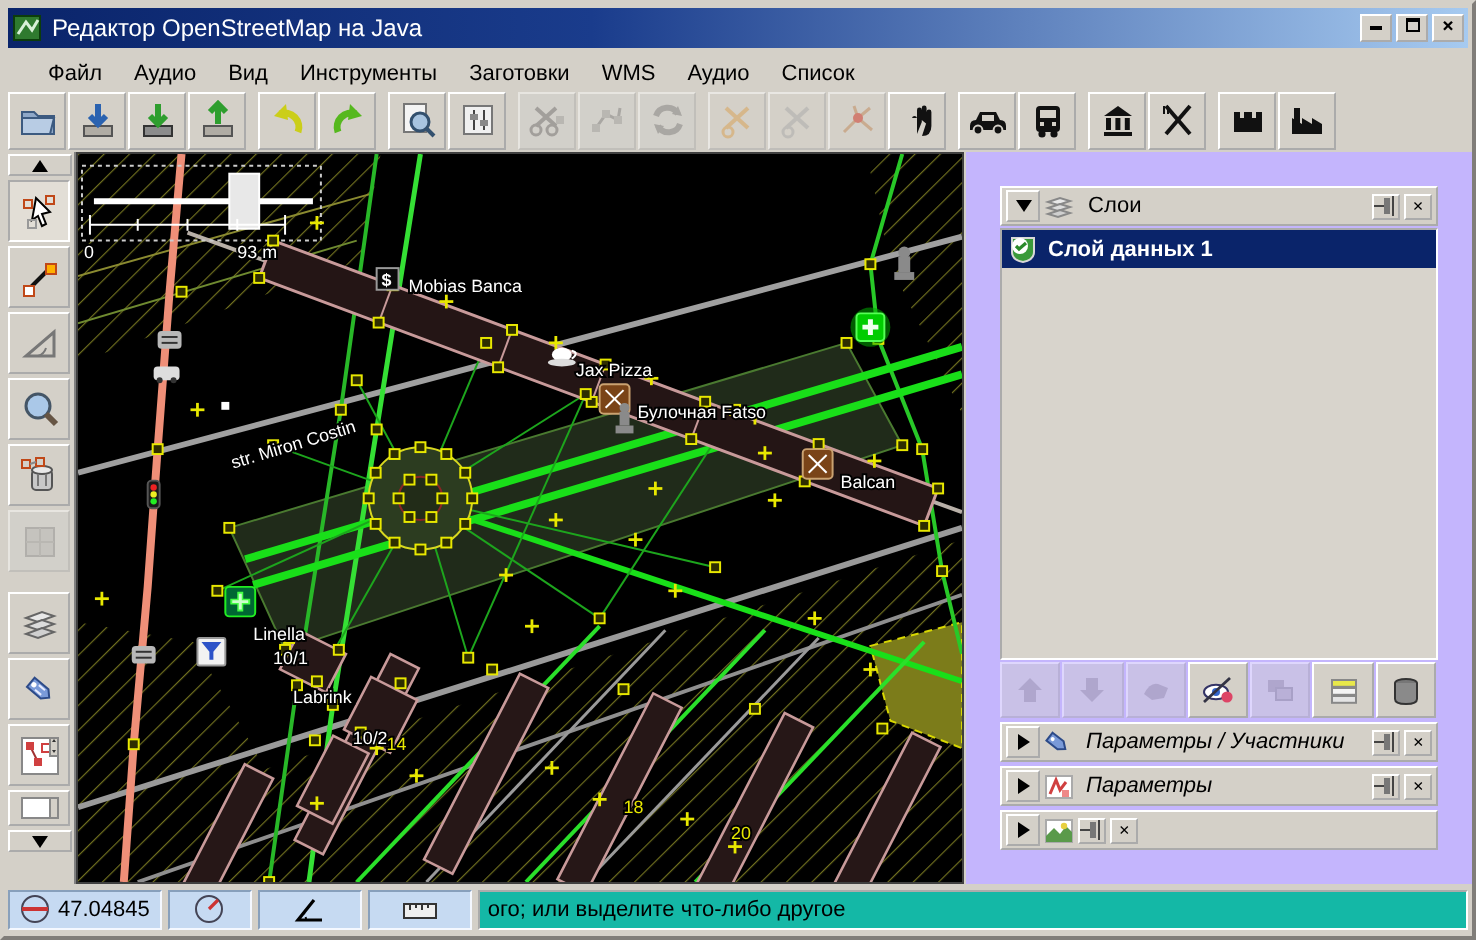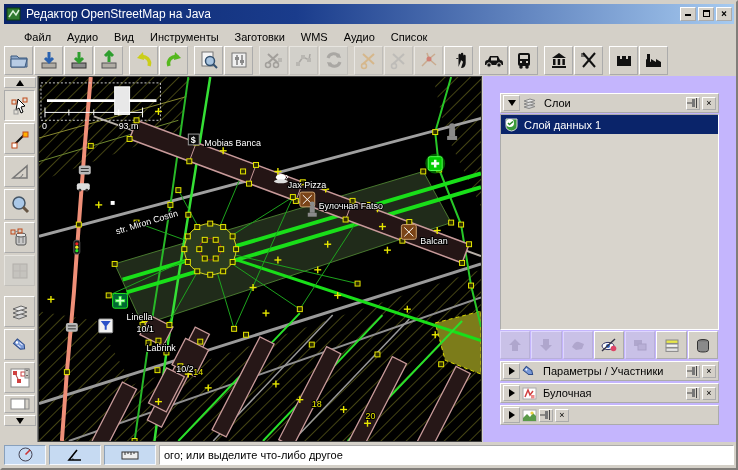--- a/index.html
+++ b/index.html
@@ -53,30 +53,30 @@
   .phead .ptitle{margin-left:6px;flex:1;}
   .pbtn{width:17px;height:16px;background:#d4d0c8;border:1px outset #fff;
     display:flex;align-items:center;justify-content:center;margin-right:2px;}
   .tri-r{width:0;height:0;border-left:6px solid #000;border-top:4px solid transparent;border-bottom:4px solid transparent;}
   .tri-d{width:0;height:0;border-top:6px solid #000;border-left:4px solid transparent;border-right:4px solid transparent;}
   .tri-u{width:0;height:0;border-bottom:6px solid #000;border-left:4px solid transparent;border-right:4px solid transparent;}
   .hbtn{width:14px;height:13px;background:#d4d0c8;border:1px outset #fff;margin-left:2px;
     display:flex;align-items:center;justify-content:center;font-size:9px;line-height:9px;}
   #layerlist{flex:1;background:#d8d4cc;border:1px inset #fff;margin:1px 0;overflow:hidden;}
   .layerrow{height:19px;background:#0a246a;color:#fff;display:flex;align-items:center;padding:0 3px;}
-  .layerrow .lname{margin-left:5px;}
+  .layerrow .lname{margin-left:5px;font-weight:bold;}
   #layerbtns{height:28px;display:flex;flex:none;}
   .lybtn{flex:1;background:#d4d0c8;border:1px outset #fff;display:flex;align-items:center;justify-content:center;margin-right:1px;}
-  .cpanel{margin-top:2px;flex:none;}
+  .cpanel{margin-top:2px;flex:none;font-style:italic;}
   
   #statusbar{position:absolute;left:0;right:0;bottom:0;height:26px;background:#d4d0c8;
     display:flex;align-items:center;padding:2px 2px 3px 2px;gap:3px;}
   .sseg{height:20px;background:#c6daf2;border:1px solid;border-color:#88a0bc #f4f8ff #f4f8ff #88a0bc;
     display:flex;align-items:center;padding:0 5px;gap:4px;white-space:nowrap;}
-  #hintfield{flex:1;height:20px;background:#ffffff;border:1px inset #fff;
+  #hintfield{flex:1;height:20px;background:#14b8a6;border:1px inset #fff;
     display:flex;align-items:center;padding:0 4px;overflow:hidden;white-space:nowrap;}
 </style>
 </head>
 <body>
 
 <div id="win">
 
   <div id="titlebar">
     <svg width="16" height="16">
       <rect x="1" y="2" width="13" height="12" fill="#2f7a2f" stroke="#0c3c0c"></rect>
@@ -739,21 +739,21 @@
     </div>
     <div class="phead cpanel">
       <span class="pbtn">
           <span class="tri-r"></span>
         </span>
       <svg width="15" height="13">
         <rect x="1" y="1" width="13" height="11" fill="#fff" stroke="#aaa"></rect>
         <path d="M3,10 L6,3 L8,8 L11,4" stroke="#d04040" stroke-width="1.5" fill="none"></path>
         <rect x="9" y="8" width="3.5" height="3.5" fill="#e88"></rect>
       </svg>
-      <span class="ptitle">Булочная</span>
+      <span class="ptitle">Параметры</span>
       <span class="hbtn">
         <svg width="12" height="10">
           <line x1="0" y1="5" x2="5" y2="5" stroke="#444"></line>
             <rect x="5" y="1" width="3" height="8" fill="#777"></rect>
             <line x1="9.5" y1="0" x2="9.5" y2="10" stroke="#444"></line>
         </svg>
         </span>
       <span class="hbtn">×</span>
     </div>
     <div class="phead cpanel">
@@ -770,20 +770,27 @@
           <line x1="0" y1="5" x2="5" y2="5" stroke="#444"></line>
             <rect x="5" y="1" width="3" height="8" fill="#777"></rect>
             <line x1="9.5" y1="0" x2="9.5" y2="10" stroke="#444"></line>
         </svg>
         </span>
       <span class="hbtn">×</span>
     </div>
   </div>
 
   <div id="statusbar">
+    <span class="sseg">
+      <svg width="15" height="15">
+        <circle cx="7.5" cy="7.5" r="6.5" fill="none" stroke="#445"></circle>
+        <line x1="1" y1="7.5" x2="14" y2="7.5" stroke="#c33" stroke-width="2"></line>
+      </svg>
+      <span>47.04845</span>
+    </span>
     <span class="sseg" style="width:42px;justify-content:center">
       <svg width="15" height="15">
         <circle cx="7.5" cy="7.5" r="6.5" fill="none" stroke="#445"></circle>
         <line x1="7.5" y1="7.5" x2="12" y2="3" stroke="#c33" stroke-width="1.6"></line>
       </svg>
     </span>
     <span class="sseg" style="width:52px;justify-content:center">
       <svg width="16" height="14">
         <path d="M14,12 H2 L10,2" stroke="#000" stroke-width="1.6" fill="none"></path>
         <path d="M6,12 a6,6 0 0 0 -1.5,-4" stroke="#000" fill="none" stroke-dasharray="1.5 1.5"></path>

